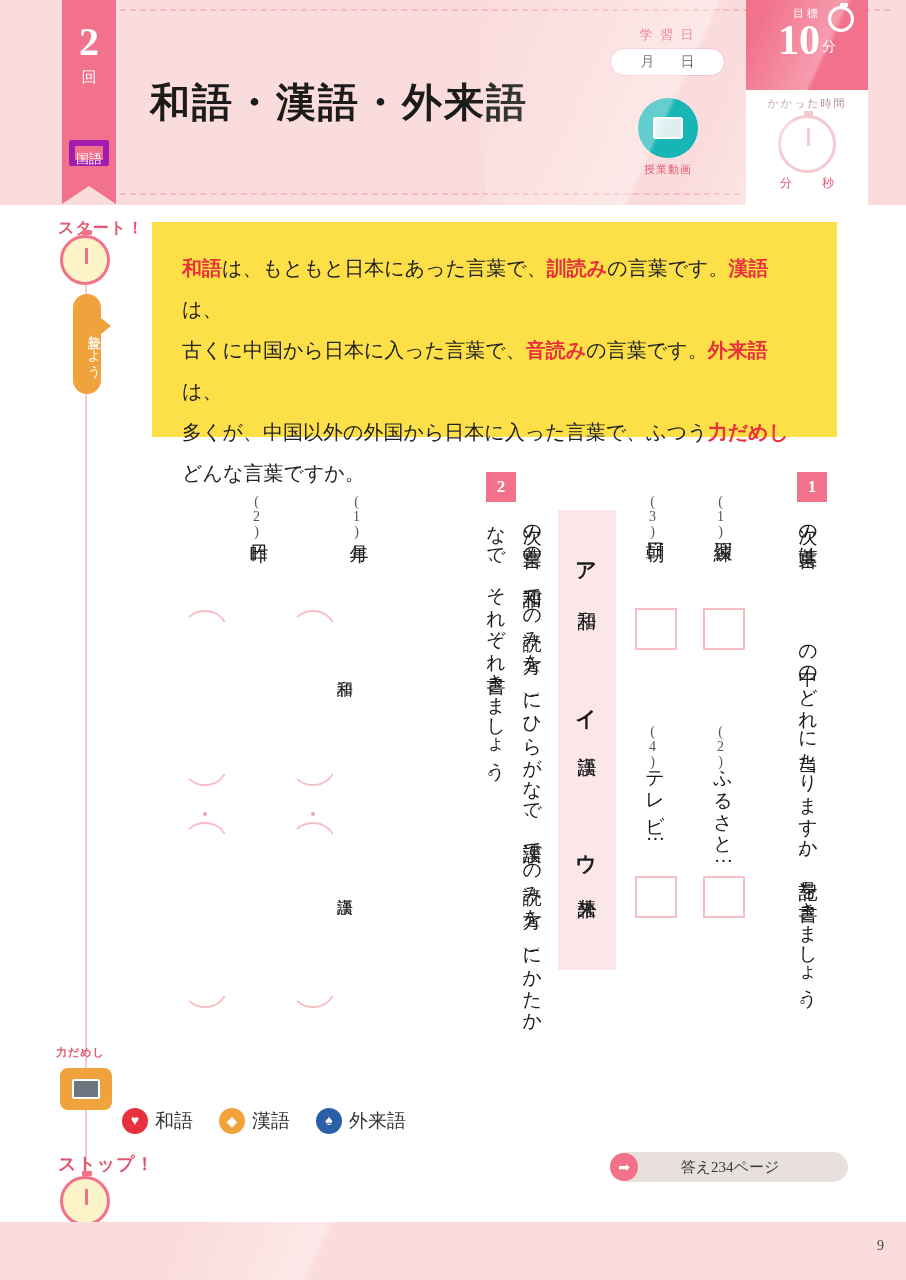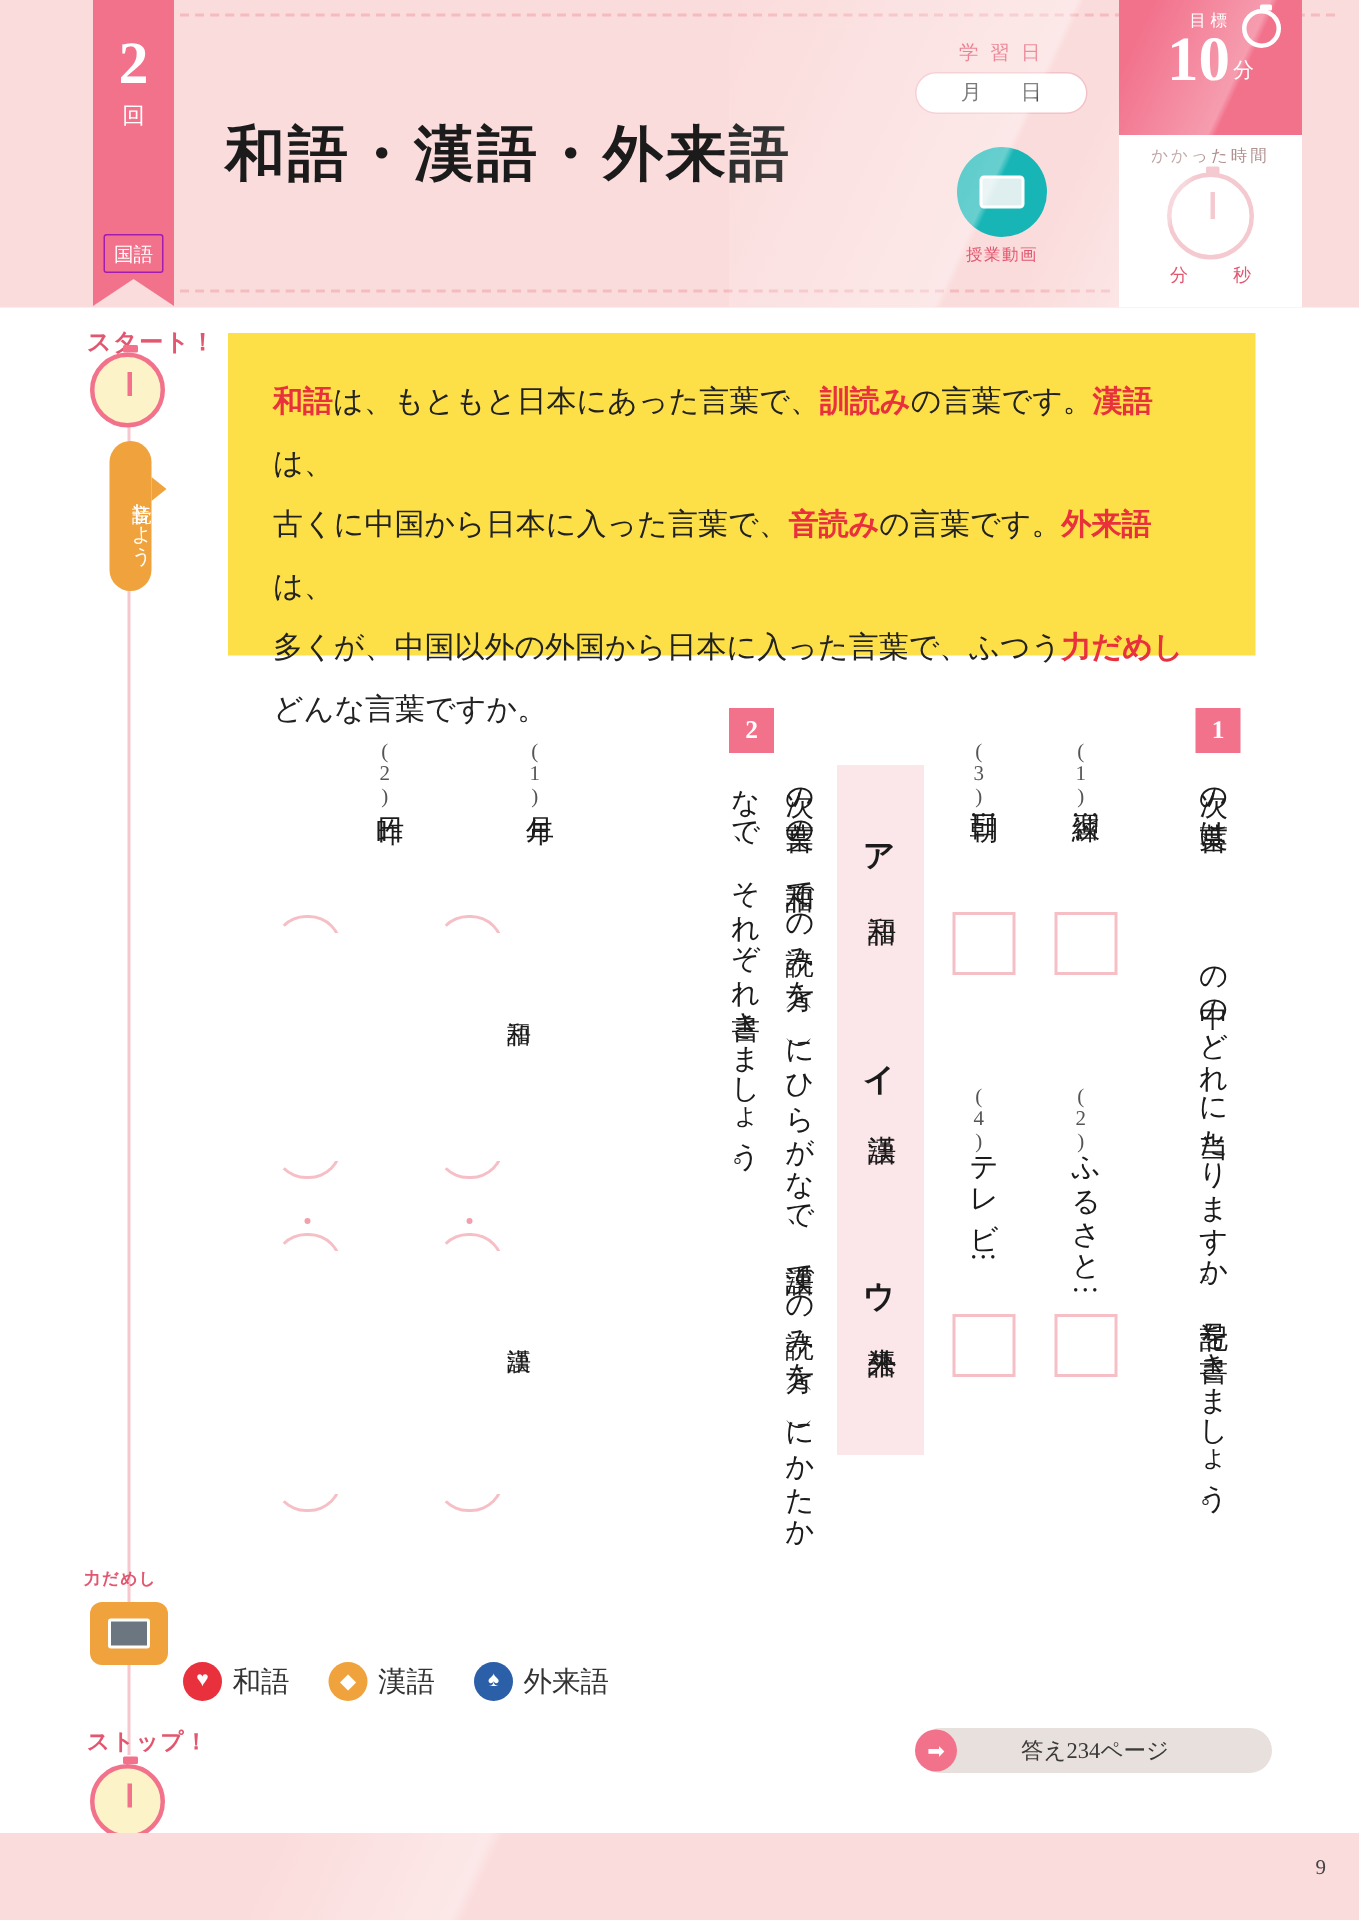--- a/index.html
+++ b/index.html
@@ -46,22 +46,22 @@
     border-bottom:18px solid transparent;
   }
   .ribbon .num{
     font-size:40px; font-weight:bold; line-height:1; margin-top:22px;
     font-family:"Liberation Serif", serif;
   }
   .ribbon .kai{
     font-size:15px; margin-top:6px;
   }
   .ribbon .subj{
-    position:absolute; left:7px; bottom:4px; width:40px; height:26px;
-    border:1px solid #a21caf; border-radius:2px;
+    position:absolute; left:7px; bottom:20px; width:40px; height:26px;
+    border:6px solid #a21caf; border-radius:2px;
     font-size:13px; line-height:26px;
   }
 
   .title{
     position:absolute; left:150px; top:75px;
     font-size:40px; font-weight:bold; letter-spacing:2px;
     color:#1b1b1b;
     font-family:"Liberation Serif", serif;
   }
 
@@ -152,21 +152,21 @@
   }
   .ondoku-arrow{
     position:absolute; left:101px; top:318px;
     border-top:8px solid transparent; border-bottom:8px solid transparent;
     border-left:10px solid #f0a33c;
   }
   .chikara-lbl{
     position:absolute; left:56px; top:1045px; font-size:11px; color:#e2576f; font-weight:bold; letter-spacing:1px;
   }
   .stop-lbl{
-    position:absolute; left:58px; top:1152px; font-size:15px; color:#e2576f; font-weight:bold; letter-spacing:1px;
+    position:absolute; left:58px; top:1152px; font-size:18px; color:#e2576f; font-weight:bold; letter-spacing:1px;
   }
   .chikara-icon{
     position:absolute; left:60px; top:1068px; width:52px; height:42px; border-radius:8px;
     background:#f0a33c; display:flex; align-items:center; justify-content:center;
   }
   .chikara-icon .scr{ width:28px; height:20px; background:#6b7680; border:2px solid #fff; border-radius:2px;}
 
   
   .intro{
     position:absolute; left:152px; top:222px; width:685px; height:215px;

